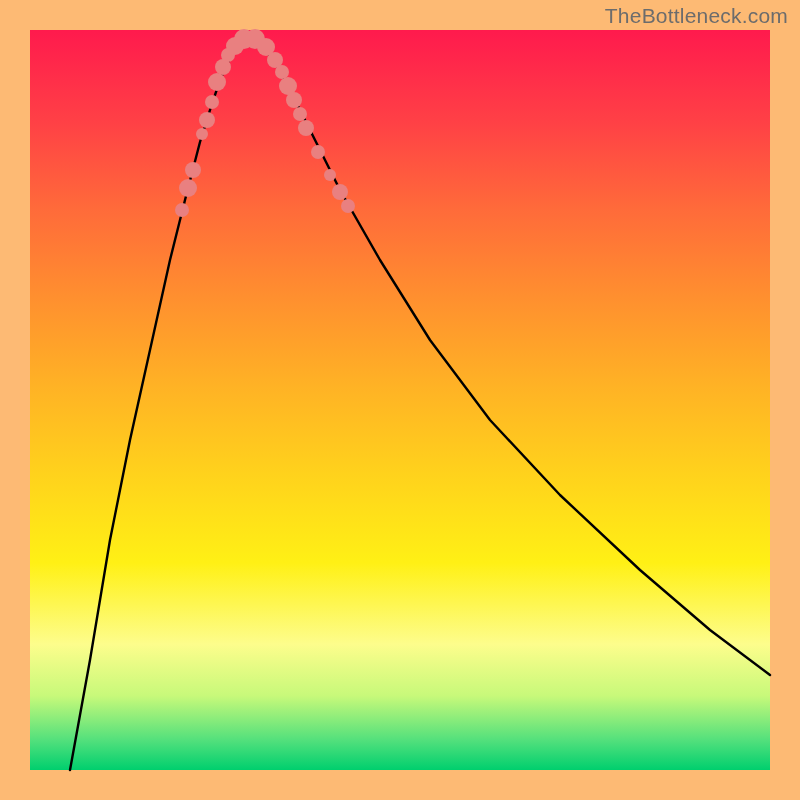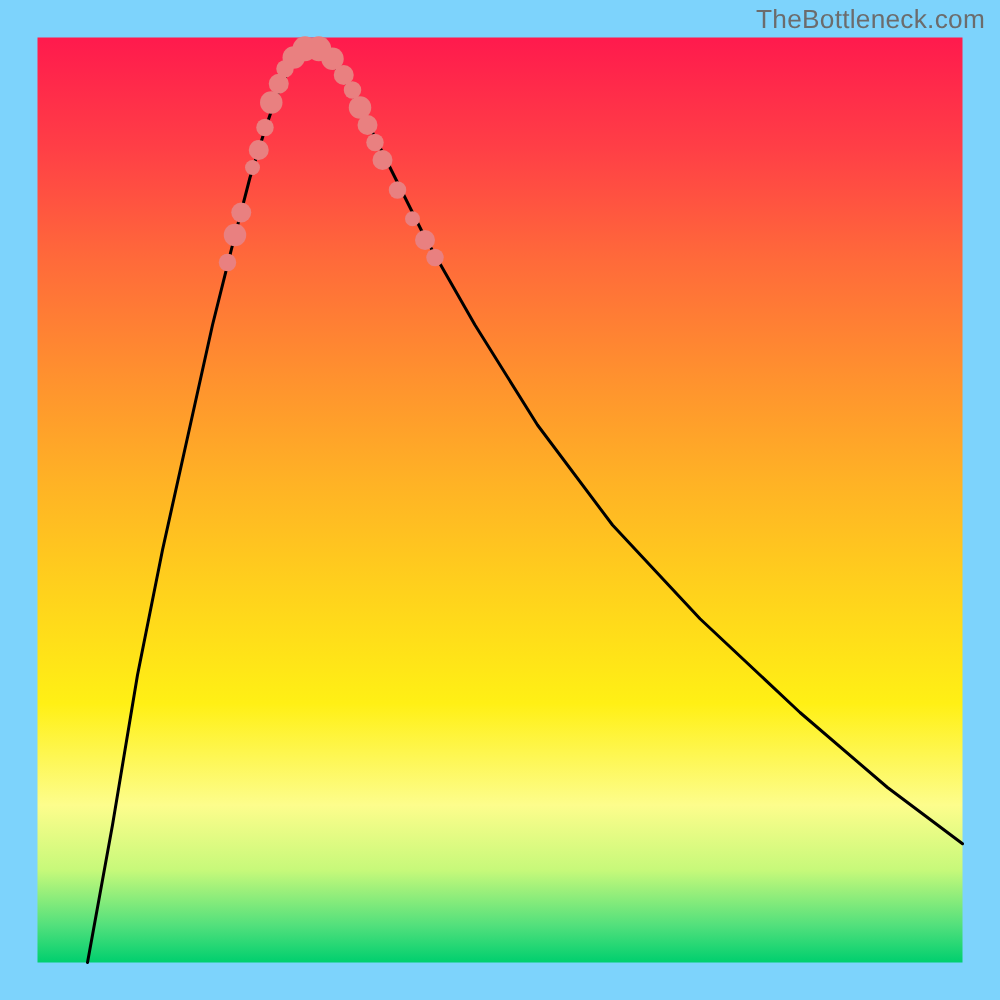--- a/index.html
+++ b/index.html
@@ -8,21 +8,21 @@
     width: 800px;
     height: 800px;
     background: #000;
     overflow: hidden;
     font-family: Arial, Helvetica, sans-serif;
   }
   .frame {
     position: relative;
     width: 800px;
     height: 800px;
-    background: #7dd3fc;
+    background: #fdba74;
   }
   .plot-area {
     position: absolute;
     left: 30px;
     top: 30px;
     width: 740px;
     height: 740px;
     background: linear-gradient(to bottom,
       #ff1a4d 0%,
       #ff3f46 12%,

